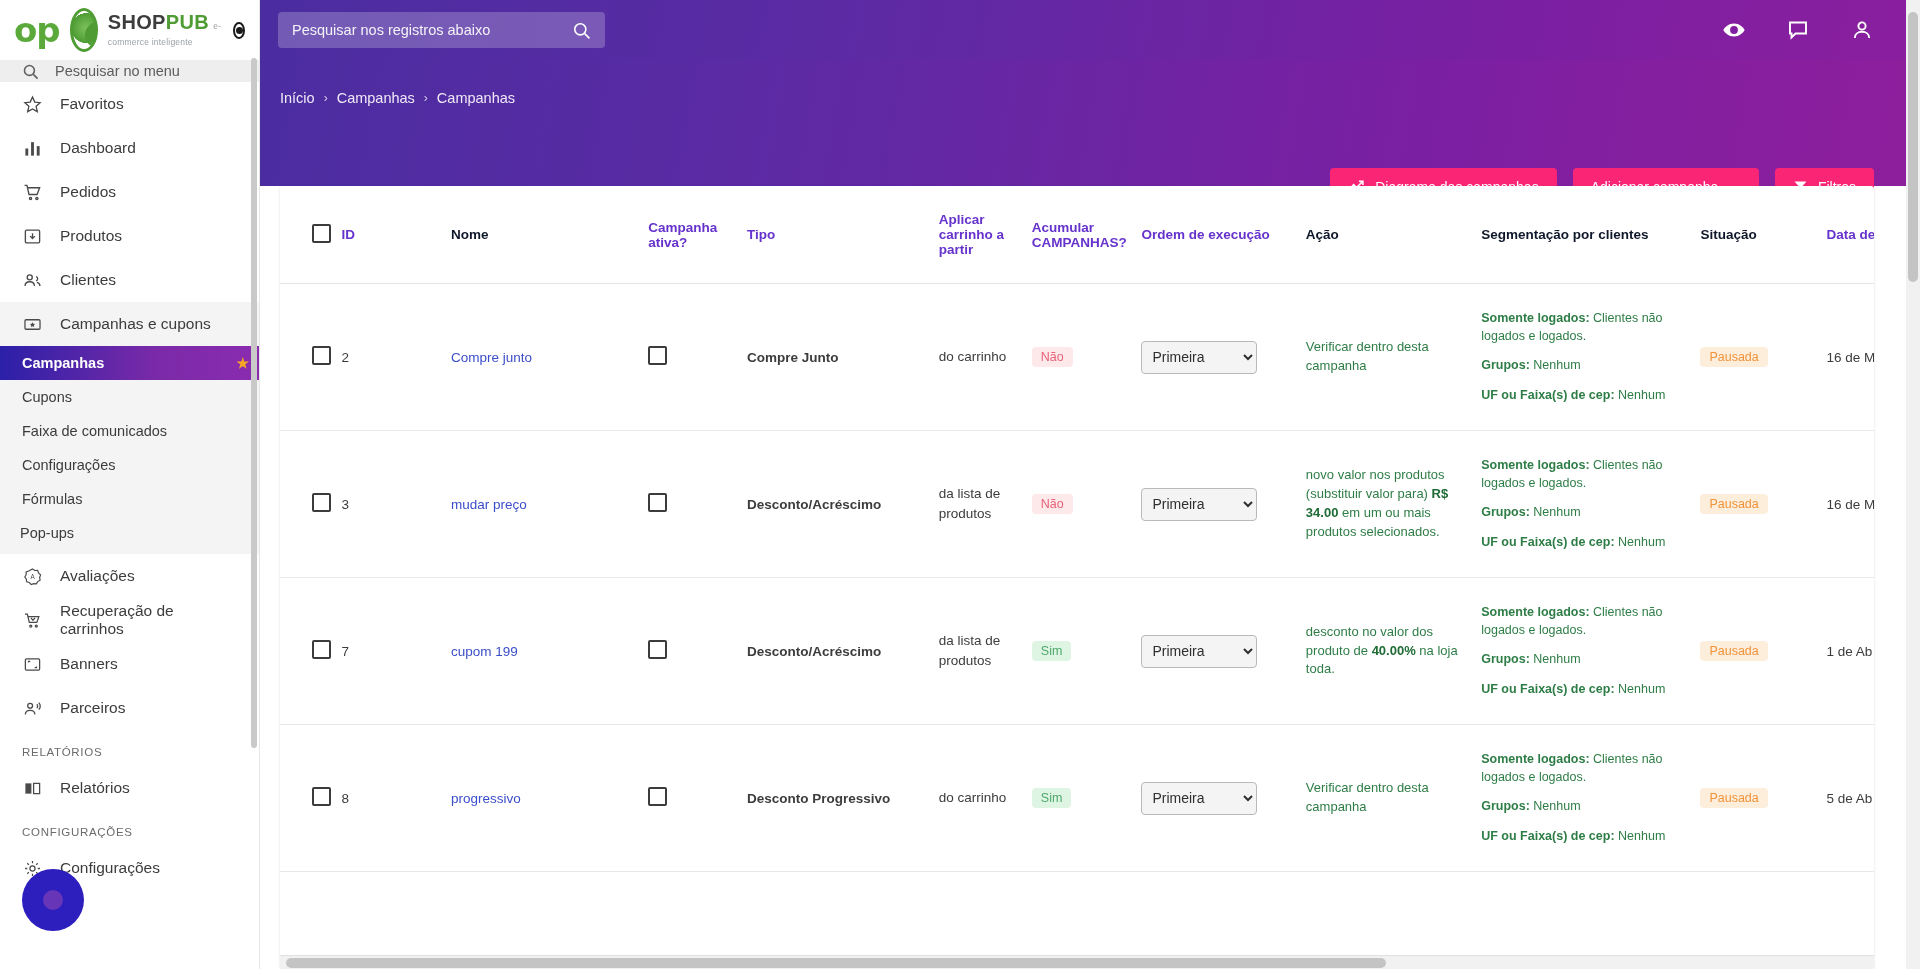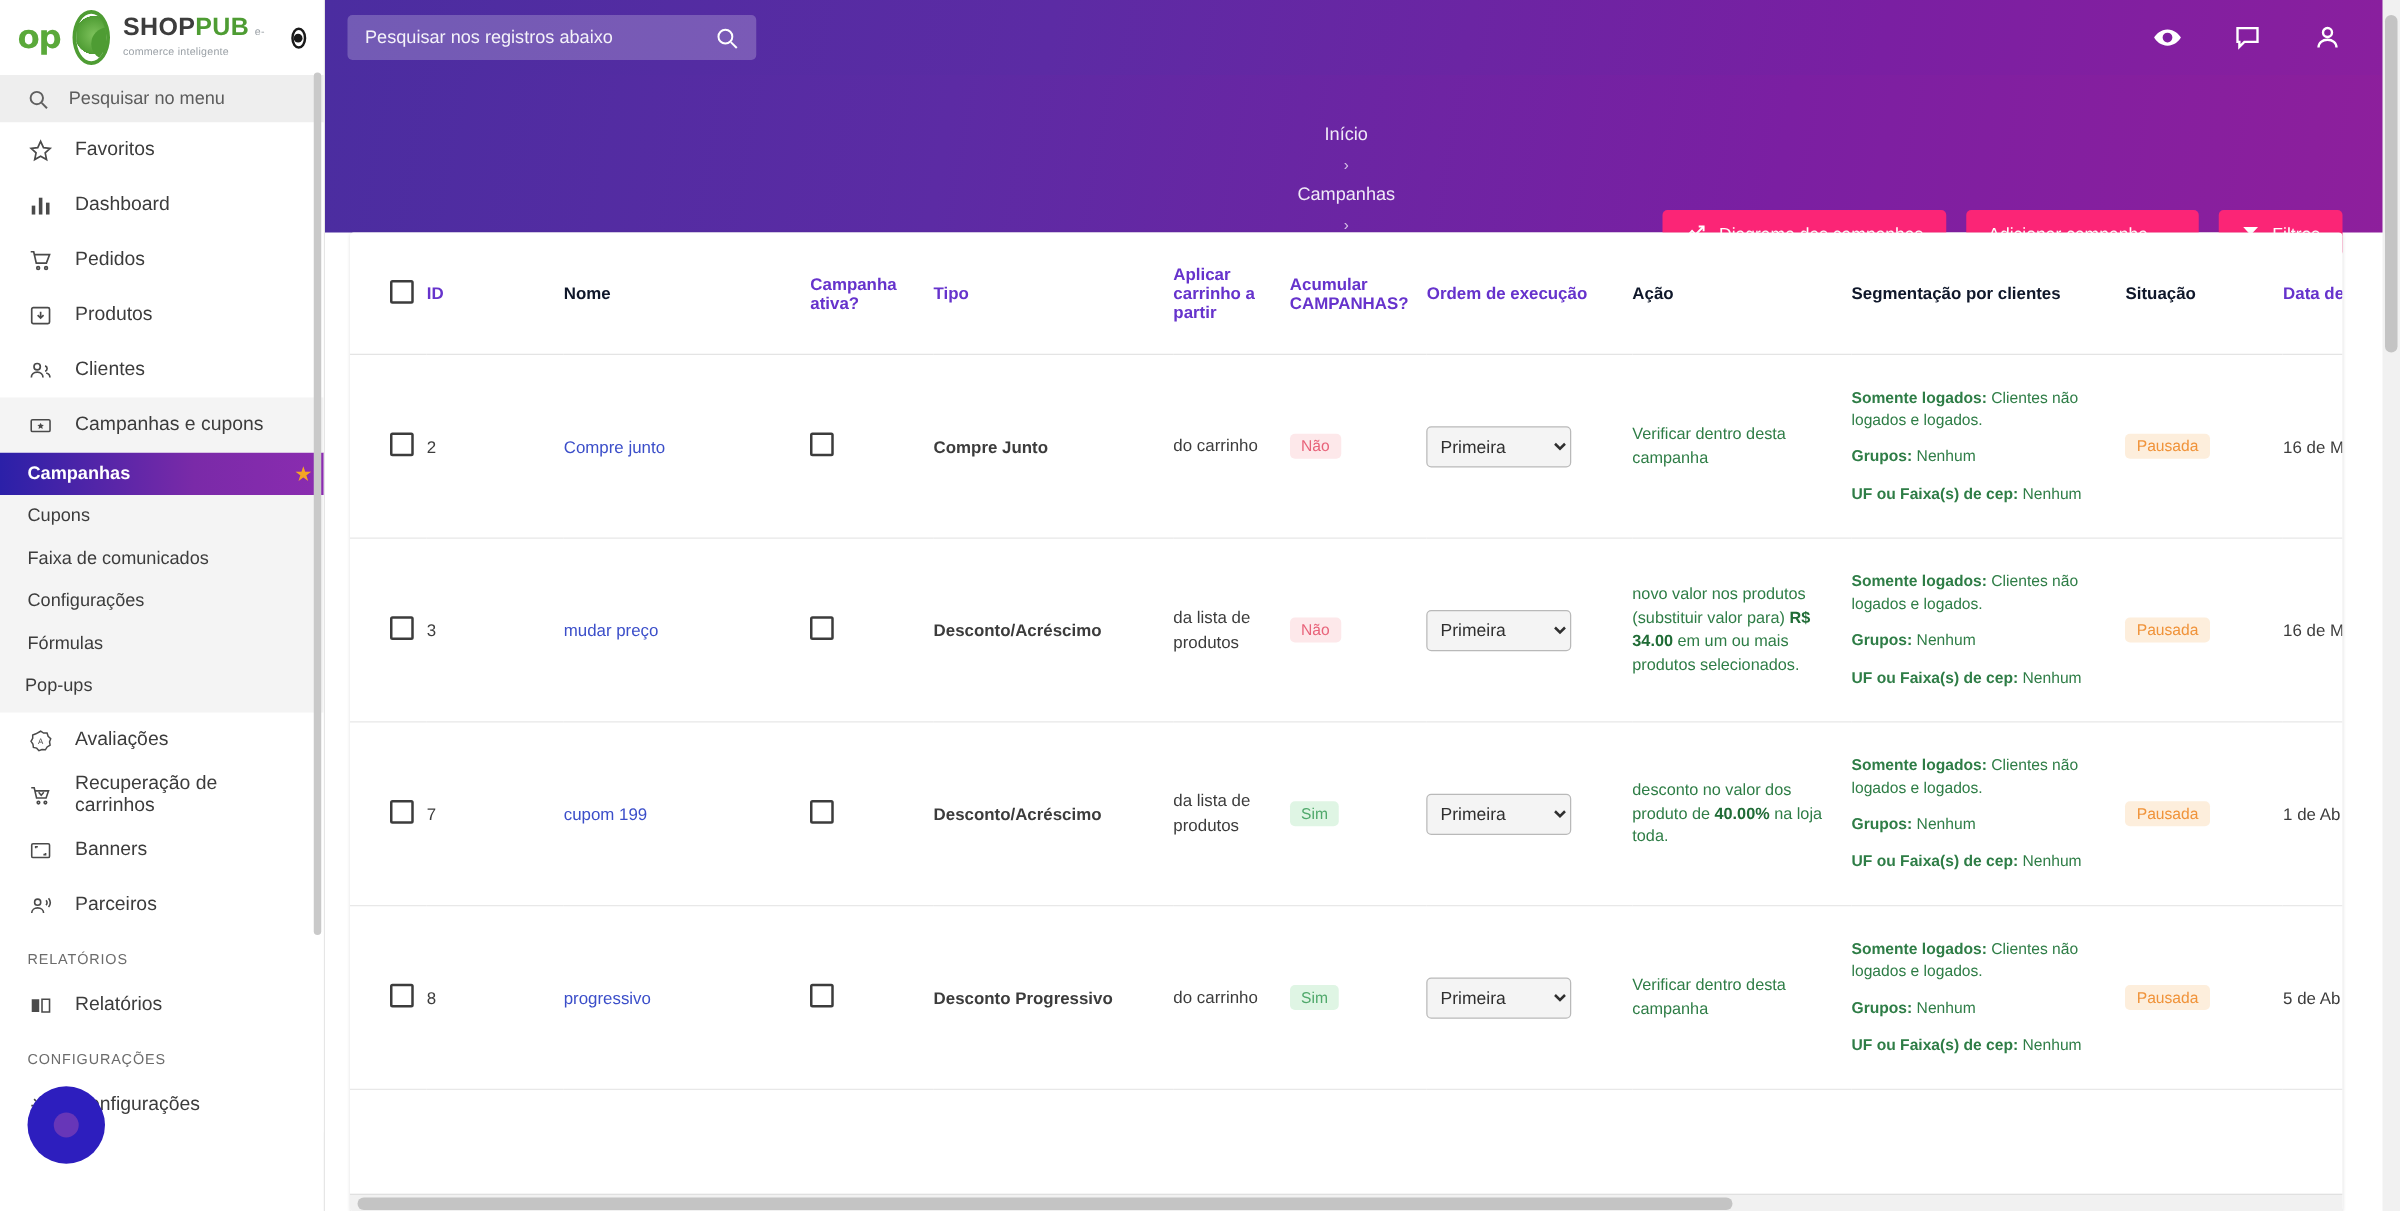--- a/index.html
+++ b/index.html
@@ -17,21 +17,21 @@
     background: #ffffff;
     position: relative;
     overflow: hidden;
     border-right: 1px solid #e6e6e6;
   }
   .brand {
     height: 60px; display: flex; align-items: center; gap: 10px;
     padding: 0 14px; background: #fff;
   }
   .brand-op {
-    font-size: 26px; font-weight: 700; color: #5aa93a; letter-spacing: -1px;
+    font-size: 34px; font-weight: 700; color: #5aa93a; letter-spacing: -1px;
     font-family: "DejaVu Sans", sans-serif;
   }
   .brand-logo-circle {
     width: 44px; height: 44px; border-radius: 50%;
     border: 3px solid #4e9c33;
     display: flex; align-items: center; justify-content: center;
     background: radial-gradient(circle at 60% 45%, #7ec25c 0%, #4e9c33 60%, #ffffff 61%);
     position: relative; overflow: hidden;
   }
   .brand-logo-circle::after{
@@ -42,21 +42,21 @@
   .brand-title { font-size: 20px; font-weight: 800; color: #3d3d3d; letter-spacing: .3px; }
   .brand-title .pub { color: #4e9c33; }
   .brand-sub { font-size: 8.5px; color: #9aa0a6; letter-spacing: .2px; margin-top: 2px;}
   .brand-dot {
     margin-left: auto; width: 17px; height: 17px; border-radius: 50%;
     border: 2.5px solid #1a1a1a; display:flex; align-items:center; justify-content:center;
   }
   .brand-dot i { width: 7px; height: 7px; border-radius: 50%; background: #1a1a1a; display:block;}
 
   .menu-search {
-    height: 38px; background: #eeeeee; display: flex; align-items: center;
+    height: 22px; background: #eeeeee; display: flex; align-items: center;
     gap: 16px; padding: 0 22px; color: #5f5f5f; font-size: 14.5px;
   }
   .menu-search .lbl { color:#5c5c5c; font-size: 14.5px; }
 
   .nav { background: #ffffff; }
   .nav-item {
     height: 44px; display: flex; align-items: center; gap: 18px;
     padding: 0 22px; font-size: 15.5px; color: #3c3c3c; cursor: pointer;
     position: relative;
   }
@@ -108,21 +108,21 @@
   }
   .search-box input::placeholder { color: #ffffff; opacity: .92; }
   .topbar-right { margin-left: auto; display: flex; align-items: center; gap: 40px; padding-right: 46px; }
   .topbar-right .tico { color: #fff; cursor: pointer; display:flex; }
 
   .page-head {
     background: linear-gradient(100deg, #4b2da0 0%, #5c2ba4 30%, #7b1fa2 70%, #8e1f9c 100%);
     padding: 16px 46px 0 20px; height: 126px; position: relative;
   }
   .page-title { color: #ffffff; font-size: 22px; font-weight: 400; }
-  .crumbs { margin-top: 24px; display: flex; align-items: center; gap: 9px; color: #f0e9f7; font-size: 14.5px; flex-direction: column; }
+  .crumbs { margin-top: 14px; display: flex; align-items: center; gap: 9px; color: #f0e9f7; font-size: 14.5px; }
   .crumbs .sep { opacity: .8; font-size: 12px; }
   .crumbs a { color: #f0e9f7; text-decoration: none; }
 
   .head-actions { position: absolute; right: 46px; top: 108px; display: flex; gap: 16px; }
   .btn {
     height: 37px; border-radius: 4px; background: #fb2576; color: #fff;
     border: none; display: flex; align-items: center; gap: 10px;
     padding: 0 18px; font-size: 14px; cursor: pointer; white-space: nowrap;
     font-family: "Liberation Sans", sans-serif;
   }

